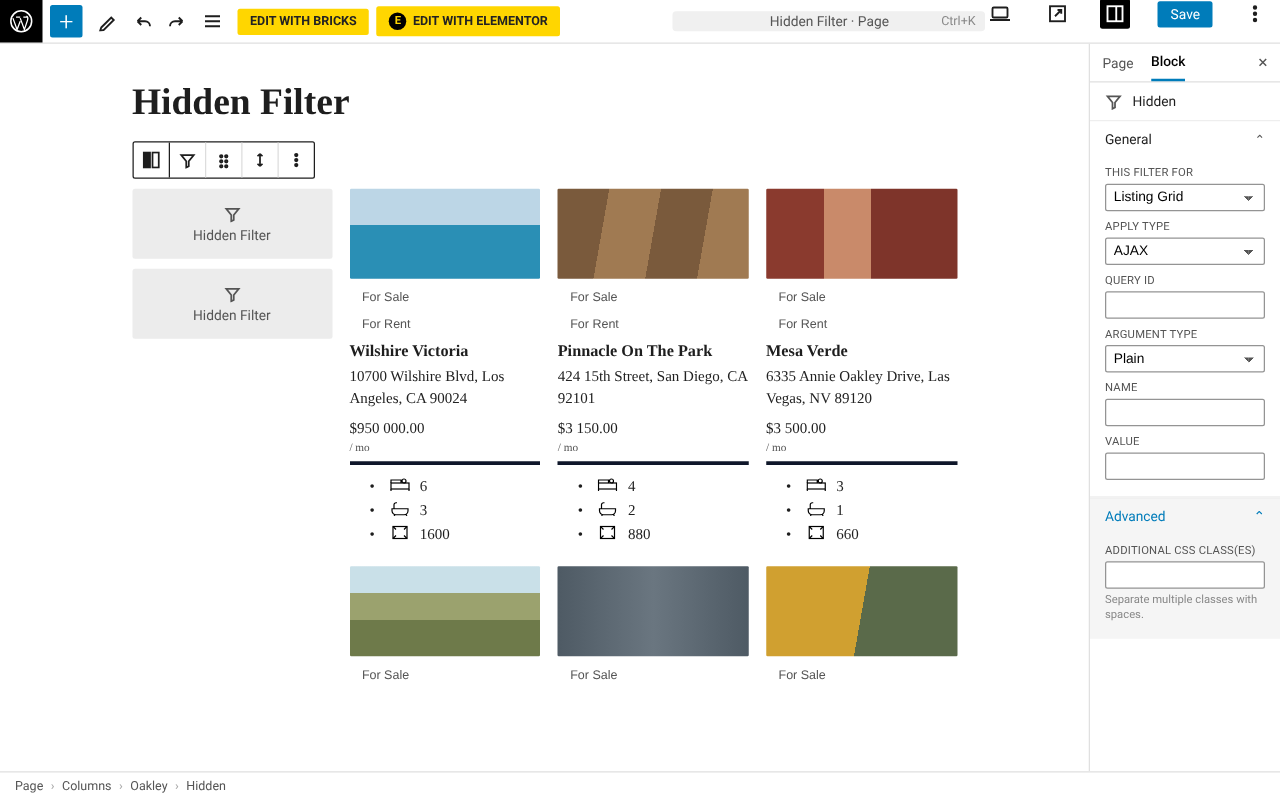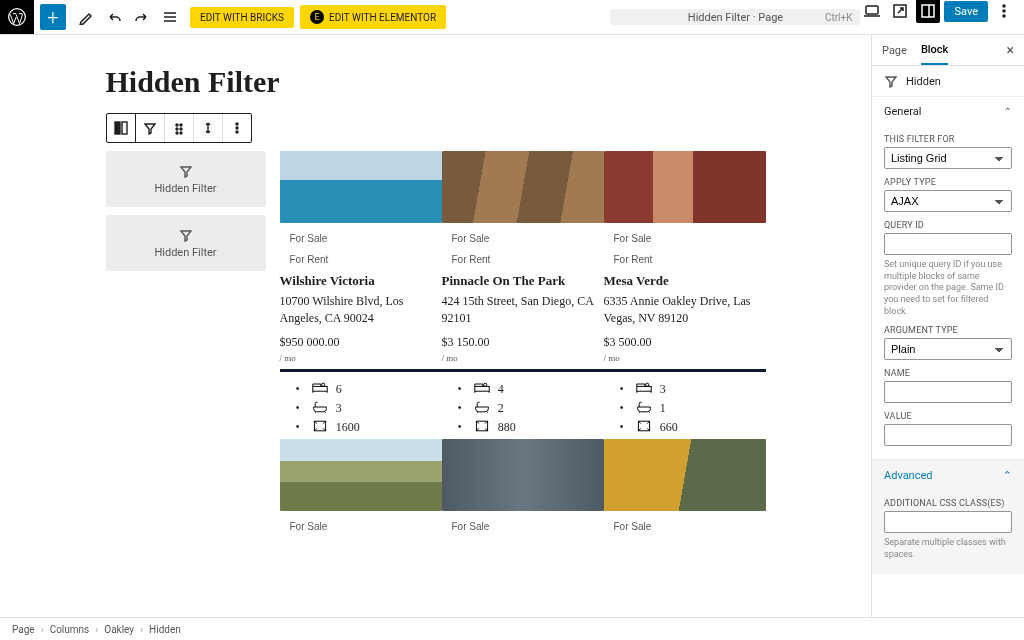--- a/index.html
+++ b/index.html
@@ -4,45 +4,45 @@
 <style>
   html,body{margin:0;padding:0;font-family:-apple-system,BlinkMacSystemFont,"Segoe UI",Roboto,sans-serif;font-size:13px;color:#1e1e1e;background:#fff;height:100%;overflow:hidden}
   .app{display:flex;flex-direction:column;height:640px;width:1024px}
   
   .topbar{height:34px;display:flex;align-items:center;border-bottom:1px solid #e0e0e0;background:#fff}
   .wp-logo{width:34px;height:34px;background:#000;display:flex;align-items:center;justify-content:center;color:#fff}
   .wp-logo svg{width:20px;height:20px;fill:#fff}
   .add-block{width:26px;height:26px;background:#007cba;color:#fff;display:flex;align-items:center;justify-content:center;border-radius:2px;margin:0 6px;font-size:20px;font-weight:300;cursor:pointer}
   .tb-ico{width:26px;height:26px;display:flex;align-items:center;justify-content:center;color:#1e1e1e;cursor:pointer;margin:0 1px}
   .tb-ico svg{width:16px;height:16px;stroke:#1e1e1e;stroke-width:1.5;fill:none}
-  .btn-yellow{background:#ffd600;padding:5px 10px;font-size:10px;font-weight:400;color:#222;margin-left:6px;cursor:pointer;display:flex;align-items:center;border-radius:2px}
+  .btn-yellow{background:#ffd600;padding:5px 10px;font-size:10px;font-weight:700;color:#222;margin-left:6px;cursor:pointer;display:flex;align-items:center;border-radius:2px}
   .btn-yellow .e{display:inline-flex;width:14px;height:14px;border-radius:50%;background:#000;color:#ffd600;align-items:center;justify-content:center;font-size:9px;margin-right:5px}
   .topbar .spacer{flex:1}
   .doc-title{flex:0 0 250px;height:16px;background:#f0f0f0;border-radius:3px;display:flex;align-items:center;justify-content:center;font-size:11px;color:#555;position:relative}
   .doc-title .shortcut{position:absolute;right:8px;color:#888;font-size:10px}
-  .tb-right{display:flex;align-items:center;gap:4px;margin:0 8px 12px auto}
+  .tb-right{display:flex;align-items:center;gap:22px;margin:0 8px 12px auto}
   .tb-right .save{background:#007cba;color:#fff;padding:4px 10px;border-radius:2px;font-size:11px;cursor:pointer}
   .tb-right .boxico{width:24px;height:24px;display:flex;align-items:center;justify-content:center;color:#1e1e1e;cursor:pointer}
   .tb-right .boxico.active{background:#000;color:#fff;border-radius:2px}
   .tb-right svg{width:16px;height:16px;stroke:currentColor;stroke-width:1.5;fill:none}
   
   .main{flex:1;display:flex;overflow:hidden}
   .canvas{flex:1;overflow:auto;padding:30px 0 0 0;position:relative}
   .page{width:660px;margin:0 auto}
   .page h1{font-family:"Times New Roman",serif;font-size:30px;font-weight:700;margin:0 0 14px 0}
   .mini-toolbar{display:flex;border:1px solid #1e1e1e;border-radius:2px;width:max-content;margin-bottom:8px}
   .mini-toolbar .cell{width:28px;height:28px;display:flex;align-items:center;justify-content:center;border-right:1px solid #ddd}
   .mini-toolbar .cell:first-child{border-right:1px solid #1e1e1e}
   .mini-toolbar .cell:last-child{border-right:none}
   .mini-toolbar svg{width:14px;height:14px;stroke:#1e1e1e;stroke-width:1.4;fill:none}
   .layout{display:flex;gap:14px}
   .leftcol{width:160px;display:flex;flex-direction:column;gap:8px}
   .hf-block{background:#ececec;border-radius:2px;display:flex;flex-direction:column;align-items:center;justify-content:center;height:56px;color:#555;font-size:11px}
   .hf-block svg{width:14px;height:14px;stroke:#555;stroke-width:1.4;fill:none;margin-bottom:4px}
-  .grid{flex:1;display:grid;grid-template-columns:repeat(3,1fr);}
+  .grid{flex:1;display:grid;grid-template-columns:repeat(3,1fr);gap:14px}
   .card{font-family:"Times New Roman",serif}
   .card .img{height:72px;background:#9aa;border-radius:1px;overflow:hidden;position:relative}
   .card .tag{font-family:-apple-system,sans-serif;font-size:10px;color:#555;margin:10px 0 0 10px}
   .card .name{font-weight:700;font-size:13px;margin:8px 0 4px 0}
   .card .addr{font-size:12px;color:#222;line-height:1.4}
   .card .price{font-size:12px;margin-top:8px;border-bottom:3px solid #0f172a;padding-bottom:4px}
   .card .price .per{font-size:9px;color:#555}
   .card ul{list-style:disc;padding-left:22px;margin:10px 0 0 0;font-size:12px}
   .card ul li{display:flex;align-items:center;gap:8px;margin:3px 0;margin-left:-6px}
   .card ul li::before{content:"•";margin-right:4px}
@@ -335,21 +335,20 @@
         </div>
         <div class="panel-b">
           <div class="field-lbl">THIS FILTER FOR</div>
           <select class="sel"><option>Listing Grid</option></select>
 
           <div class="field-lbl">APPLY TYPE</div>
           <select class="sel"><option>AJAX</option></select>
 
           <div class="field-lbl">QUERY ID</div>
           <input class="txt" style="">
-          <div class="help">Set unique query ID if you use multiple blocks of same provider on the page. Same ID you need to set for filtered block.</div>
 
           <div class="field-lbl">ARGUMENT TYPE</div>
           <select class="sel"><option>Plain</option></select>
 
           <div class="field-lbl">NAME</div>
           <input class="txt" style="">
 
           <div class="field-lbl">VALUE</div>
           <input class="txt" style="">
         </div>

